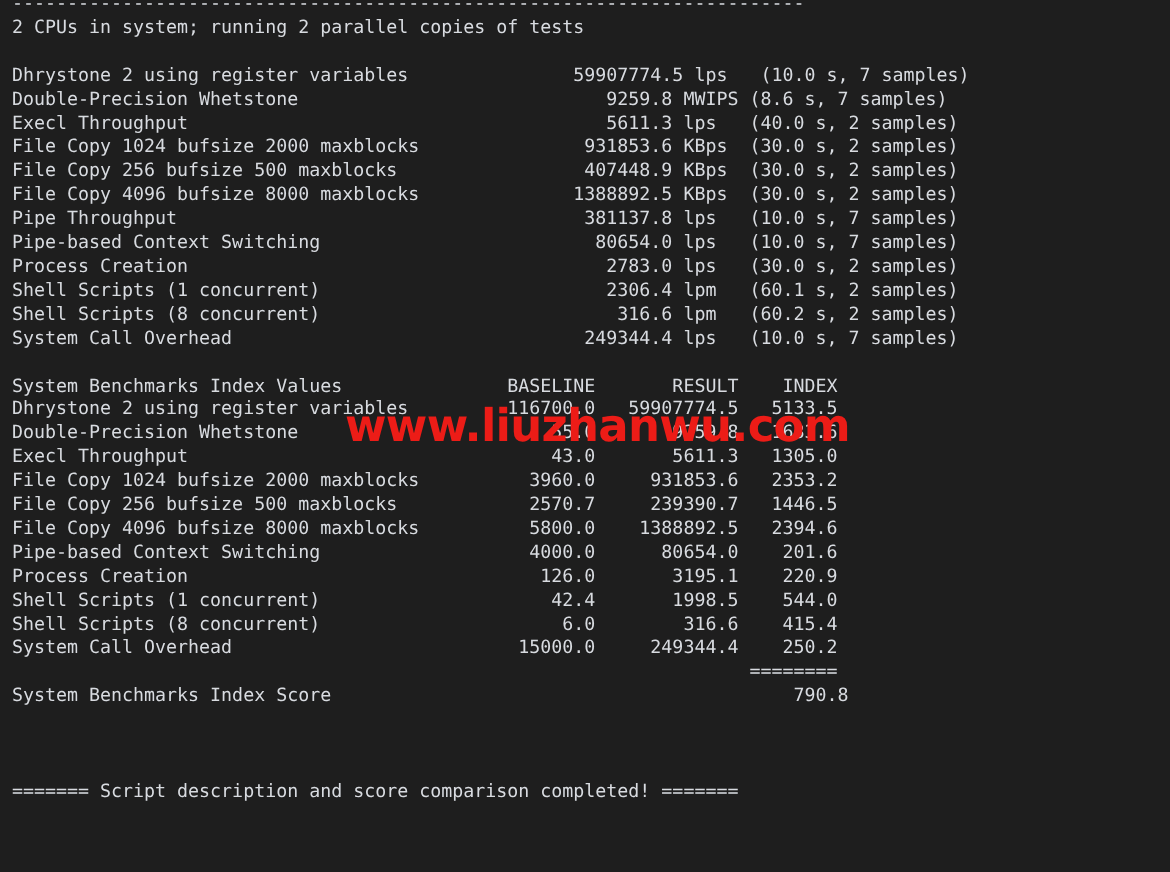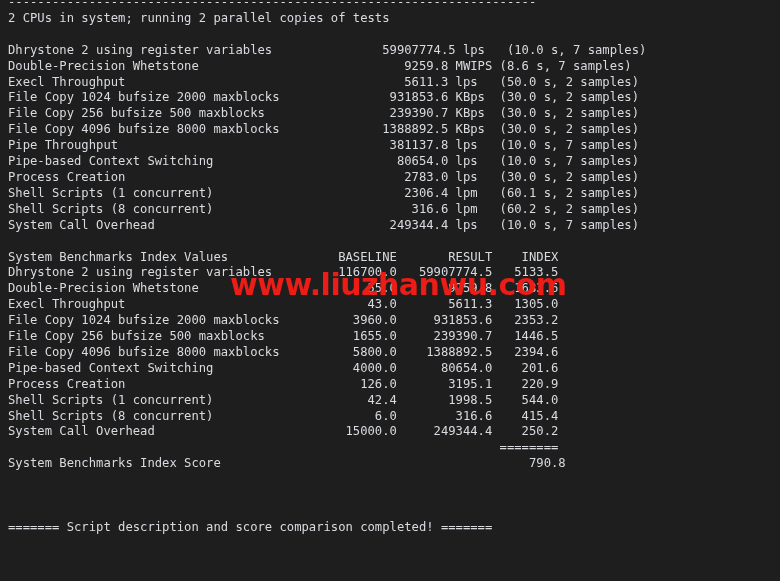--- a/index.html
+++ b/index.html
@@ -61,39 +61,39 @@
 
 <div id="terminal">
   <div id="scroll-body">
 
     <div class="term-line">------------------------------------------------------------------------</div>
     <div class="term-line">2 CPUs in system; running 2 parallel copies of tests</div>
     <div class="term-line blank">&nbsp;</div>
 
     <div class="term-line">Dhrystone 2 using register variables               59907774.5 lps   (10.0 s, 7 samples)</div>
     <div class="term-line">Double-Precision Whetstone                            9259.8 MWIPS (8.6 s, 7 samples)</div>
-    <div class="term-line">Execl Throughput                                      5611.3 lps   (50.0 s, 2 samples)</div>
+    <div class="term-line">Execl Throughput                                      5611.3 lps   (40.0 s, 2 samples)</div>
     <div class="term-line">File Copy 1024 bufsize 2000 maxblocks               931853.6 KBps  (30.0 s, 2 samples)</div>
-    <div class="term-line">File Copy 256 bufsize 500 maxblocks                 239390.7 KBps  (30.0 s, 2 samples)</div>
+    <div class="term-line">File Copy 256 bufsize 500 maxblocks                 407448.9 KBps  (30.0 s, 2 samples)</div>
     <div class="term-line">File Copy 4096 bufsize 8000 maxblocks              1388892.5 KBps  (30.0 s, 2 samples)</div>
     <div class="term-line">Pipe Throughput                                     381137.8 lps   (10.0 s, 7 samples)</div>
     <div class="term-line">Pipe-based Context Switching                         80654.0 lps   (10.0 s, 7 samples)</div>
     <div class="term-line">Process Creation                                      2783.0 lps   (30.0 s, 2 samples)</div>
     <div class="term-line">Shell Scripts (1 concurrent)                          2306.4 lpm   (60.1 s, 2 samples)</div>
     <div class="term-line">Shell Scripts (8 concurrent)                           316.6 lpm   (60.2 s, 2 samples)</div>
     <div class="term-line">System Call Overhead                                249344.4 lps   (10.0 s, 7 samples)</div>
 
     <div class="term-line blank">&nbsp;</div>
 
     <div class="term-line">System Benchmarks Index Values               BASELINE       RESULT    INDEX</div>
     <div class="term-line">Dhrystone 2 using register variables         116700.0   59907774.5   5133.5</div>
     <div class="term-line">Double-Precision Whetstone                       55.0       9259.8   1683.6</div>
     <div class="term-line">Execl Throughput                                 43.0       5611.3   1305.0</div>
     <div class="term-line">File Copy 1024 bufsize 2000 maxblocks          3960.0     931853.6   2353.2</div>
-    <div class="term-line">File Copy 256 bufsize 500 maxblocks            1655.0     239390.7   1446.5</div>
+    <div class="term-line">File Copy 256 bufsize 500 maxblocks            2570.7     239390.7   1446.5</div>
     <div class="term-line">File Copy 4096 bufsize 8000 maxblocks          5800.0    1388892.5   2394.6</div>
     <div class="term-line">Pipe-based Context Switching                   4000.0      80654.0    201.6</div>
     <div class="term-line">Process Creation                                126.0       3195.1    220.9</div>
     <div class="term-line">Shell Scripts (1 concurrent)                     42.4       1998.5    544.0</div>
     <div class="term-line">Shell Scripts (8 concurrent)                      6.0        316.6    415.4</div>
     <div class="term-line">System Call Overhead                          15000.0     249344.4    250.2</div>
 
     <div class="term-line">                                                                   ========</div>
     <div class="term-line">System Benchmarks Index Score                                          790.8</div>
 

